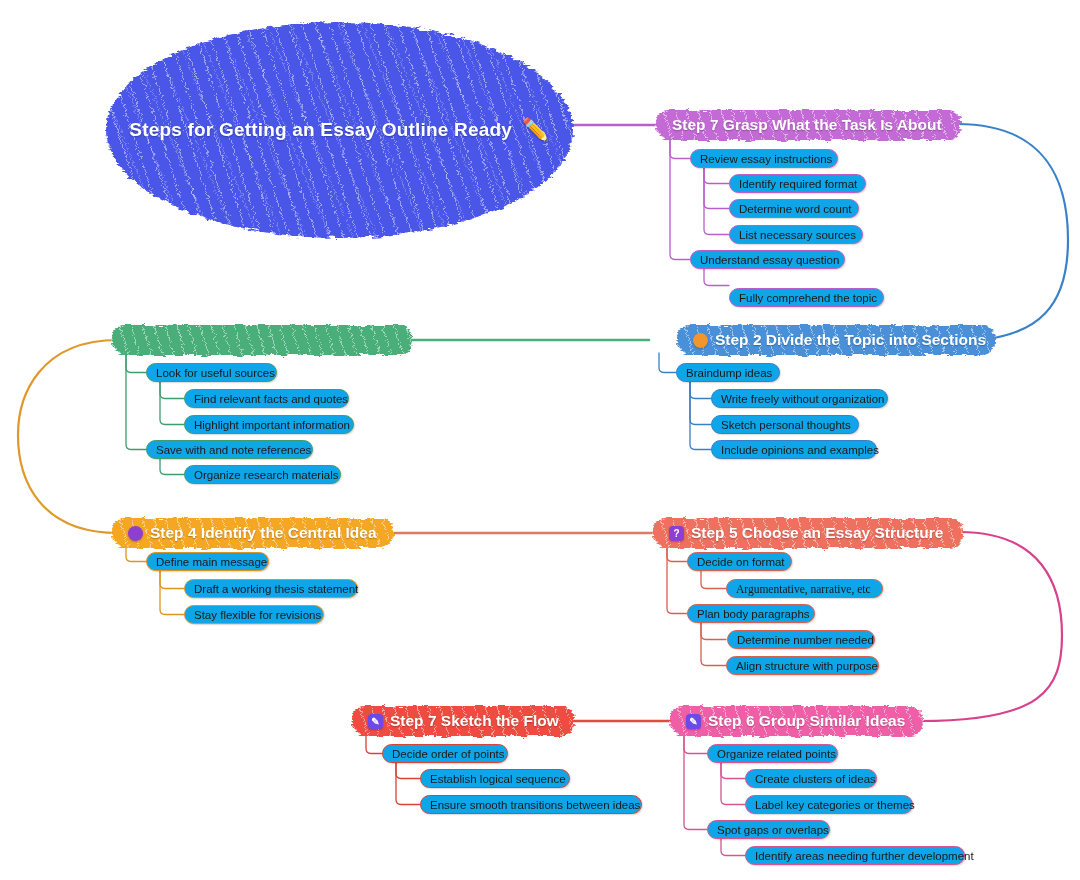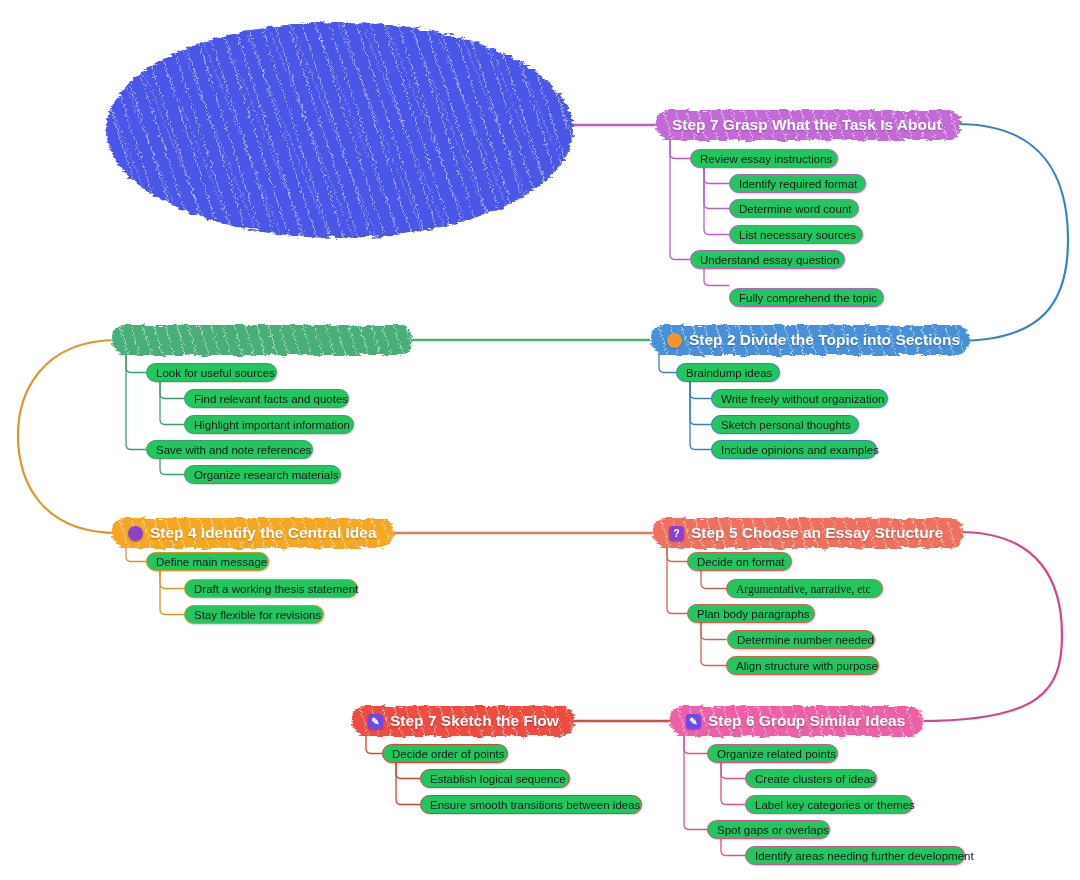--- a/index.html
+++ b/index.html
@@ -114,21 +114,21 @@
   .pill {
     position: absolute;
     z-index: 3;
     display: flex;
     align-items: center;
     height: 19px;
     padding: 0 9px;
     box-sizing: border-box;
     border: 1px solid #bbb;
     border-radius: 10px;
-    background: #22c55e;
+    background: #0ea5e9;
     color: #1a1a1a;
     font-size: 11.5px;
     white-space: nowrap;
     box-shadow: 1px 1px 1.5px rgba(0,0,0,.16);
   }
 </style>
 </head>
 <body>
 
 <div id="canvas">
@@ -181,36 +181,40 @@
         <path d="M 684 734 L 684 824.5 Q 684 829.5 689 829.5 L 707 829.5" stroke="#d8538f"></path>
         <path d="M 721 838 L 721 850.5 Q 721 855.5 726 855.5 L 745 855.5" stroke="#d8538f"></path>
         <path d="M 366 734 L 366 748.5 Q 366 753.5 371 753.5 L 382 753.5" stroke="#d84336"></path>
         <path d="M 396 762 L 396 773.5 Q 396 778.5 401 778.5 L 420 778.5" stroke="#d84336"></path>
         <path d="M 396 762 L 396 799.5 Q 396 804.5 401 804.5 L 420 804.5" stroke="#d84336"></path>
       </g>
   </svg>
 
   <div class="central" id="central-node" style="left:106px; top:22px; width:467px; height:216px;">
     <div class="ellipse-bg"></div>
+    <div class="central-text">
+      <span>Steps for Getting an Essay Outline Ready</span>
+      <span class="pencil-emoji">✏️</span>
+    </div>
   </div>
 
   <div id="branch-layer">
       <div class="step" style="left: 656px; top: 110px; width: 305px; height: 30px;">
         <div class="step-bg" style="background-color: rgb(196, 106, 214);"></div>
         <div class="step-inner">
           <span>Step 7 Grasp What the Task Is About</span>
         </div>
       </div>
       <div class="pill" style="left: 690px; top: 149px; width: 148px; border-color: rgb(184, 95, 201);">Review essay instructions</div>
       <div class="pill" style="left: 729px; top: 174px; width: 137px; border-color: rgb(184, 95, 201);">Identify required format</div>
       <div class="pill" style="left: 729px; top: 199px; width: 130px; border-color: rgb(184, 95, 201);">Determine word count</div>
       <div class="pill" style="left: 729px; top: 225px; width: 134px; border-color: rgb(184, 95, 201);">List necessary sources</div>
       <div class="pill" style="left: 690px; top: 250px; width: 155px; border-color: rgb(184, 95, 201);">Understand essay question</div>
       <div class="pill" style="left: 729px; top: 276px; width: 155px; border-color: rgb(184, 95, 201); margin-top: 12px;">Fully comprehend the topic</div>
-      <div class="step" style="left: 651px; top: 325px; width: 318px; height: 30px;">
+      <div class="step" style="left: 677px; top: 325px; width: 318px; height: 30px;">
         <div class="step-bg" style="background-color: rgb(74, 144, 217);"></div>
         <div class="step-inner">
           <span class="badge sphere" style="background: rgb(240, 150, 44);"></span>
           <span>Step 2 Divide the Topic into Sections</span>
         </div>
       </div>
       <div class="pill" style="left: 676px; top: 363px; width: 104px; border-color: rgb(58, 127, 196);">Braindump ideas</div>
       <div class="pill" style="left: 711px; top: 389px; width: 177px; border-color: rgb(58, 127, 196);">Write freely without organization</div>
       <div class="pill" style="left: 711px; top: 415px; width: 148px; border-color: rgb(58, 127, 196);">Sketch personal thoughts</div>
       <div class="pill" style="left: 711px; top: 440px; width: 166px; border-color: rgb(58, 127, 196);">Include opinions and examples</div>

